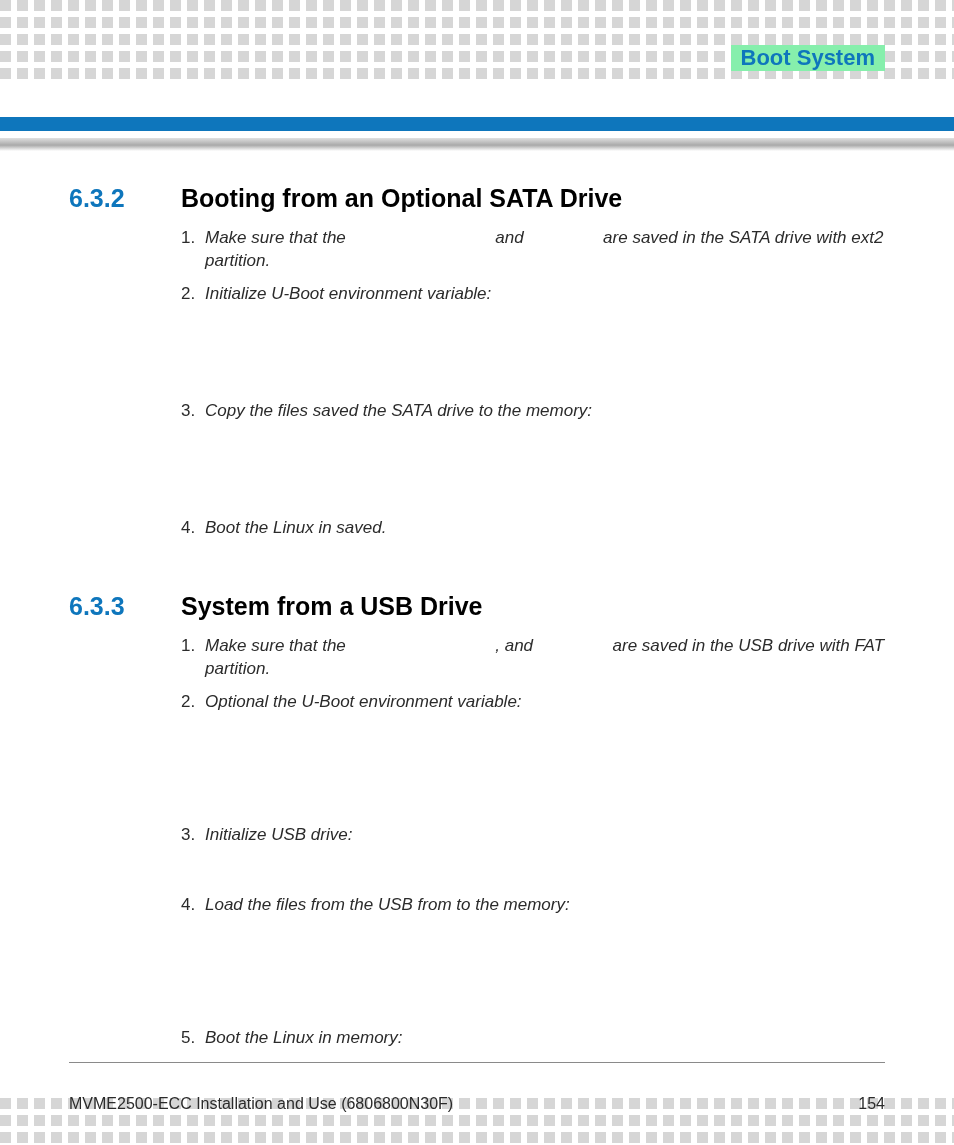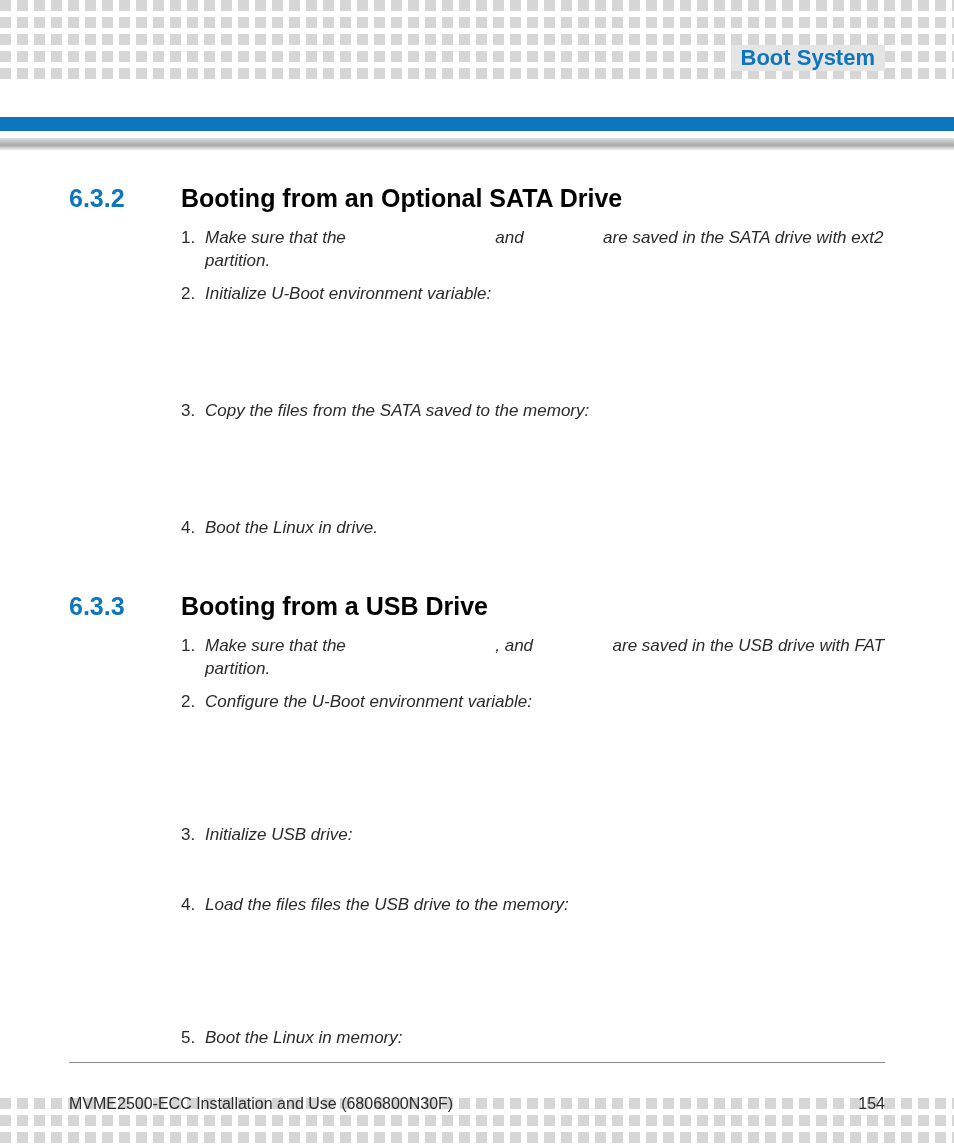--- a/index.html
+++ b/index.html
@@ -37,21 +37,21 @@
       transparent 0 11px,
       #fff 11px 17px);
   }
   .dot-top    { top: 0;   height: 80px; }
   .dot-bottom { top: 1098px; height: 47px; }
 
   .header-title {
     position: absolute;
     top: 45px;
     right: 69px;
-    background: #e5e5e5;
+    background: #86efac;
     padding: 0 10px;
     font-weight: 700;
     font-size: 22px;
     color: #0e76bc;
     z-index: 2;
   }
 
   .blue-bar {
     position: absolute;
     top: 117px;
@@ -172,71 +172,71 @@
 
     <div class="step">
       <span class="step-num">2.</span>
       <span class="step-body">Initialize U-Boot environment variable:</span>
     </div>
 
     <div class="gap-lg"></div>
 
     <div class="step">
       <span class="step-num">3.</span>
-      <span class="step-body">Copy the files from the SATA saved to the memory:</span>
+      <span class="step-body">Copy the files saved the SATA drive to the memory:</span>
     </div>
 
     <div class="gap-lg"></div>
 
     <div class="step">
       <span class="step-num">4.</span>
-      <span class="step-body">Boot the Linux in drive.</span>
+      <span class="step-body">Boot the Linux in saved.</span>
     </div>
 
   </div>
 
   <div class="gap-sec"></div>
 
   <div class="section-head">
     <span class="sec-num">6.3.3</span>
-    <span class="sec-title">Booting from a USB Drive</span>
+    <span class="sec-title">System from a USB Drive</span>
   </div>
 
   <div class="steps">
 
     <div class="step">
       <span class="step-num">1.</span>
       <span class="step-body">
         <span>Make sure that the </span>
         <span style="display:inline-block;width:140px;"></span>
         <span>, and </span>
         <span style="display:inline-block;width:70px;"></span>
         <span> are saved in the USB drive with FAT partition.</span>
       </span>
     </div>
 
     <div class="gap-sm"></div>
 
     <div class="step">
       <span class="step-num">2.</span>
-      <span class="step-body">Configure the U-Boot environment variable:</span>
+      <span class="step-body">Optional the U-Boot environment variable:</span>
     </div>
 
     <div style="height:110px;"></div>
 
     <div class="step">
       <span class="step-num">3.</span>
       <span class="step-body">Initialize USB drive:</span>
     </div>
 
     <div class="gap-xl"></div>
 
     <div class="step">
       <span class="step-num">4.</span>
-      <span class="step-body">Load the files files the USB drive to the memory:</span>
+      <span class="step-body">Load the files from the USB from to the memory:</span>
     </div>
 
     <div style="height:110px;"></div>
 
     <div class="step">
       <span class="step-num">5.</span>
       <span class="step-body">Boot the Linux in memory:</span>
     </div>
 
   </div>

